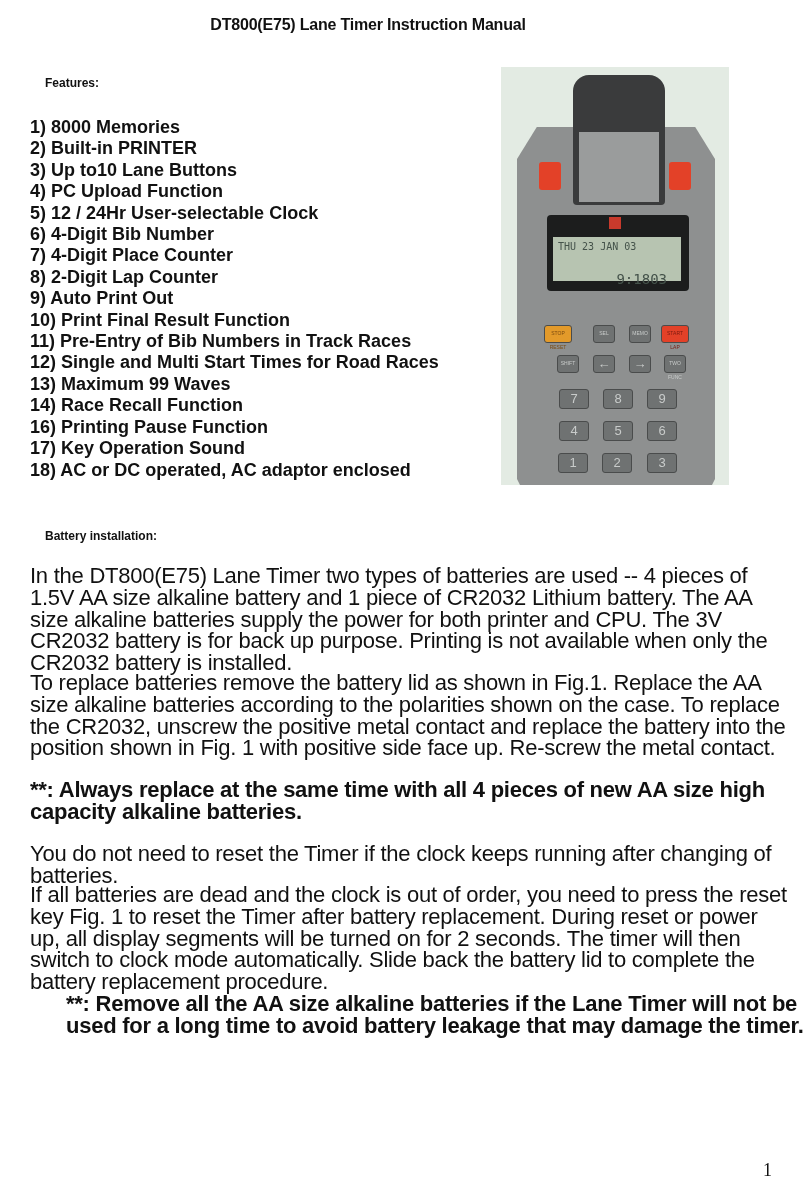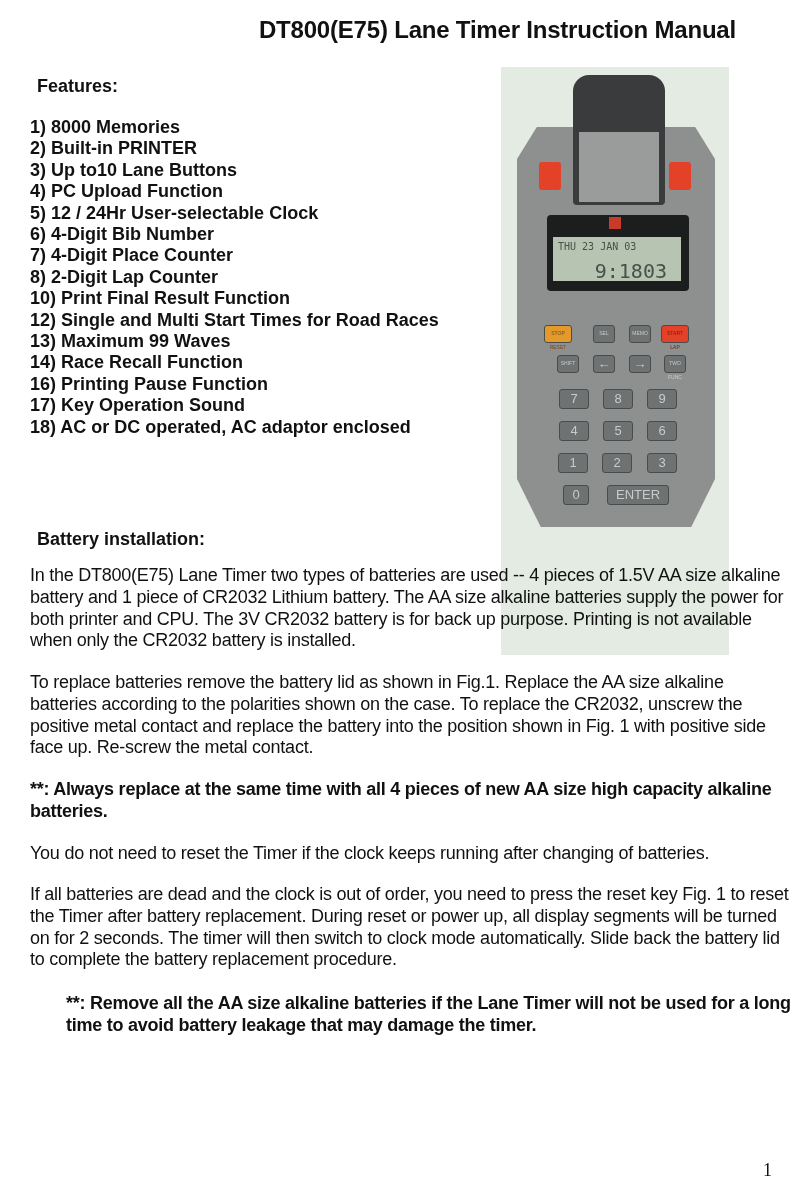--- a/index.html
+++ b/index.html
@@ -1,39 +1,39 @@
 <!DOCTYPE html>
 <html><head>
 <meta charset="utf-8">
 <style>
   html, body { margin:0; padding:0; background:#ffffff; }
   body { width:808px; height:1198px; position:relative; overflow:hidden;
          font-family:"Liberation Sans", sans-serif; color:#111; }
-  .title { position:absolute; left:0; width:736px; top:16px; text-align:right;
-           font-weight:bold; font-size:24px; letter-spacing:-0.2px; }
-  .h2 { position:absolute; left:37px; font-weight:bold; font-size:18px; }
+  .title { position:absolute; left:0; width:736px; top:16px; text-align:center;
+           font-weight:bold; font-size:16px; letter-spacing:-0.2px; }
+  .h2 { position:absolute; left:45px; font-weight:bold; font-size:12px; }
   .features { position:absolute; left:30px; top:117px; margin:0; padding:0; list-style:none;
               font-size:18px; line-height:21.4px;font-weight:bold; }
-  .para { position:absolute; left:30px; width:760px; font-size:18px; line-height:21.8px; margin:0;
+  .para { position:absolute; left:30px; width:760px; font-size:22px; line-height:21.8px; margin:0;
           letter-spacing:-0.25px; }
   .para.bold { font-weight:bold; }
   .pagenum { position:absolute; left:763px; top:1160px; font-family:"Liberation Serif", serif; font-size:18px; }
 
   
-  .photo { position:absolute; left:501px; top:67px; width:228px; height:588px; background:#e3ebe3; overflow:hidden; }
+  .photo { position:absolute; left:501px; top:67px; width:228px; height:418px; background:#e3ebe3; overflow:hidden; }
   .body-case { position:absolute; left:16px; top:60px; width:198px; height:400px; background:#8e9090;
                clip-path: polygon(10% 0, 90% 0, 100% 8%, 100% 88%, 88% 100%, 12% 100%, 0 88%, 0 8%); }
   .printer { position:absolute; left:72px; top:8px; width:92px; height:130px; background:#3a3b3c; border-radius:16px 16px 4px 4px; }
   .paper { position:absolute; left:78px; top:65px; width:80px; height:70px; background:#9a9c9c; }
   .side-btn { position:absolute; width:22px; height:28px; background:#e34128; border-radius:3px; }
   .lcd-frame { position:absolute; left:46px; top:148px; width:142px; height:76px; background:#1c1d1d; border-radius:4px; }
   .lcd { position:absolute; left:52px; top:170px; width:128px; height:44px; background:#b7c4b1;
          font-family:"DejaVu Sans Mono", monospace; font-size:10px; color:#44524a; }
   .lcd .l1 { position:absolute; left:5px; top:4px; }
-  .lcd .l2 { position:absolute; right:14px; top:22px; font-size:20px; }
+  .lcd .l2 { position:absolute; right:14px; top:34px; font-size:14px; }
   .logo { position:absolute; left:108px; top:150px; width:12px; height:12px; background:#c83a2c; }
   .key { position:absolute; background:#6f7272; border:1px solid #4a4c4c; border-radius:3px; color:#c8cbca;
          font-size:13px; text-align:center; line-height:18px; }
   .key.small { font-size:5px; line-height:14px; }
 </style>
 </head>
 <body>
 
 <div class="title">DT800(E75) Lane Timer Instruction Manual</div>
 
@@ -41,21 +41,23 @@
 
 <ul class="features">
   <li>1) 8000 Memories</li>
   <li>2) Built-in PRINTER</li>
   <li>3) Up to10 Lane Buttons</li>
   <li>4) PC Upload Function</li>
   <li>5) 12 / 24Hr User-selectable Clock</li>
   <li>6) 4-Digit Bib Number</li>
   <li>7) 4-Digit Place Counter</li>
   <li>8) 2-Digit Lap Counter</li>
+  <li>9) Auto Print Out</li>
   <li>10) Print Final Result Function</li>
+  <li>11) Pre-Entry of Bib Numbers in Track Races</li>
   <li>12) Single and Multi Start Times for Road Races</li>
   <li>13) Maximum 99 Waves</li>
   <li>14) Race Recall Function</li>
   <li>16) Printing Pause Function</li>
   <li>17) Key Operation Sound</li>
   <li>18) AC or DC operated, AC adaptor enclosed</li>
 </ul>
 
 <div class="photo">
   <div class="body-case"></div>

